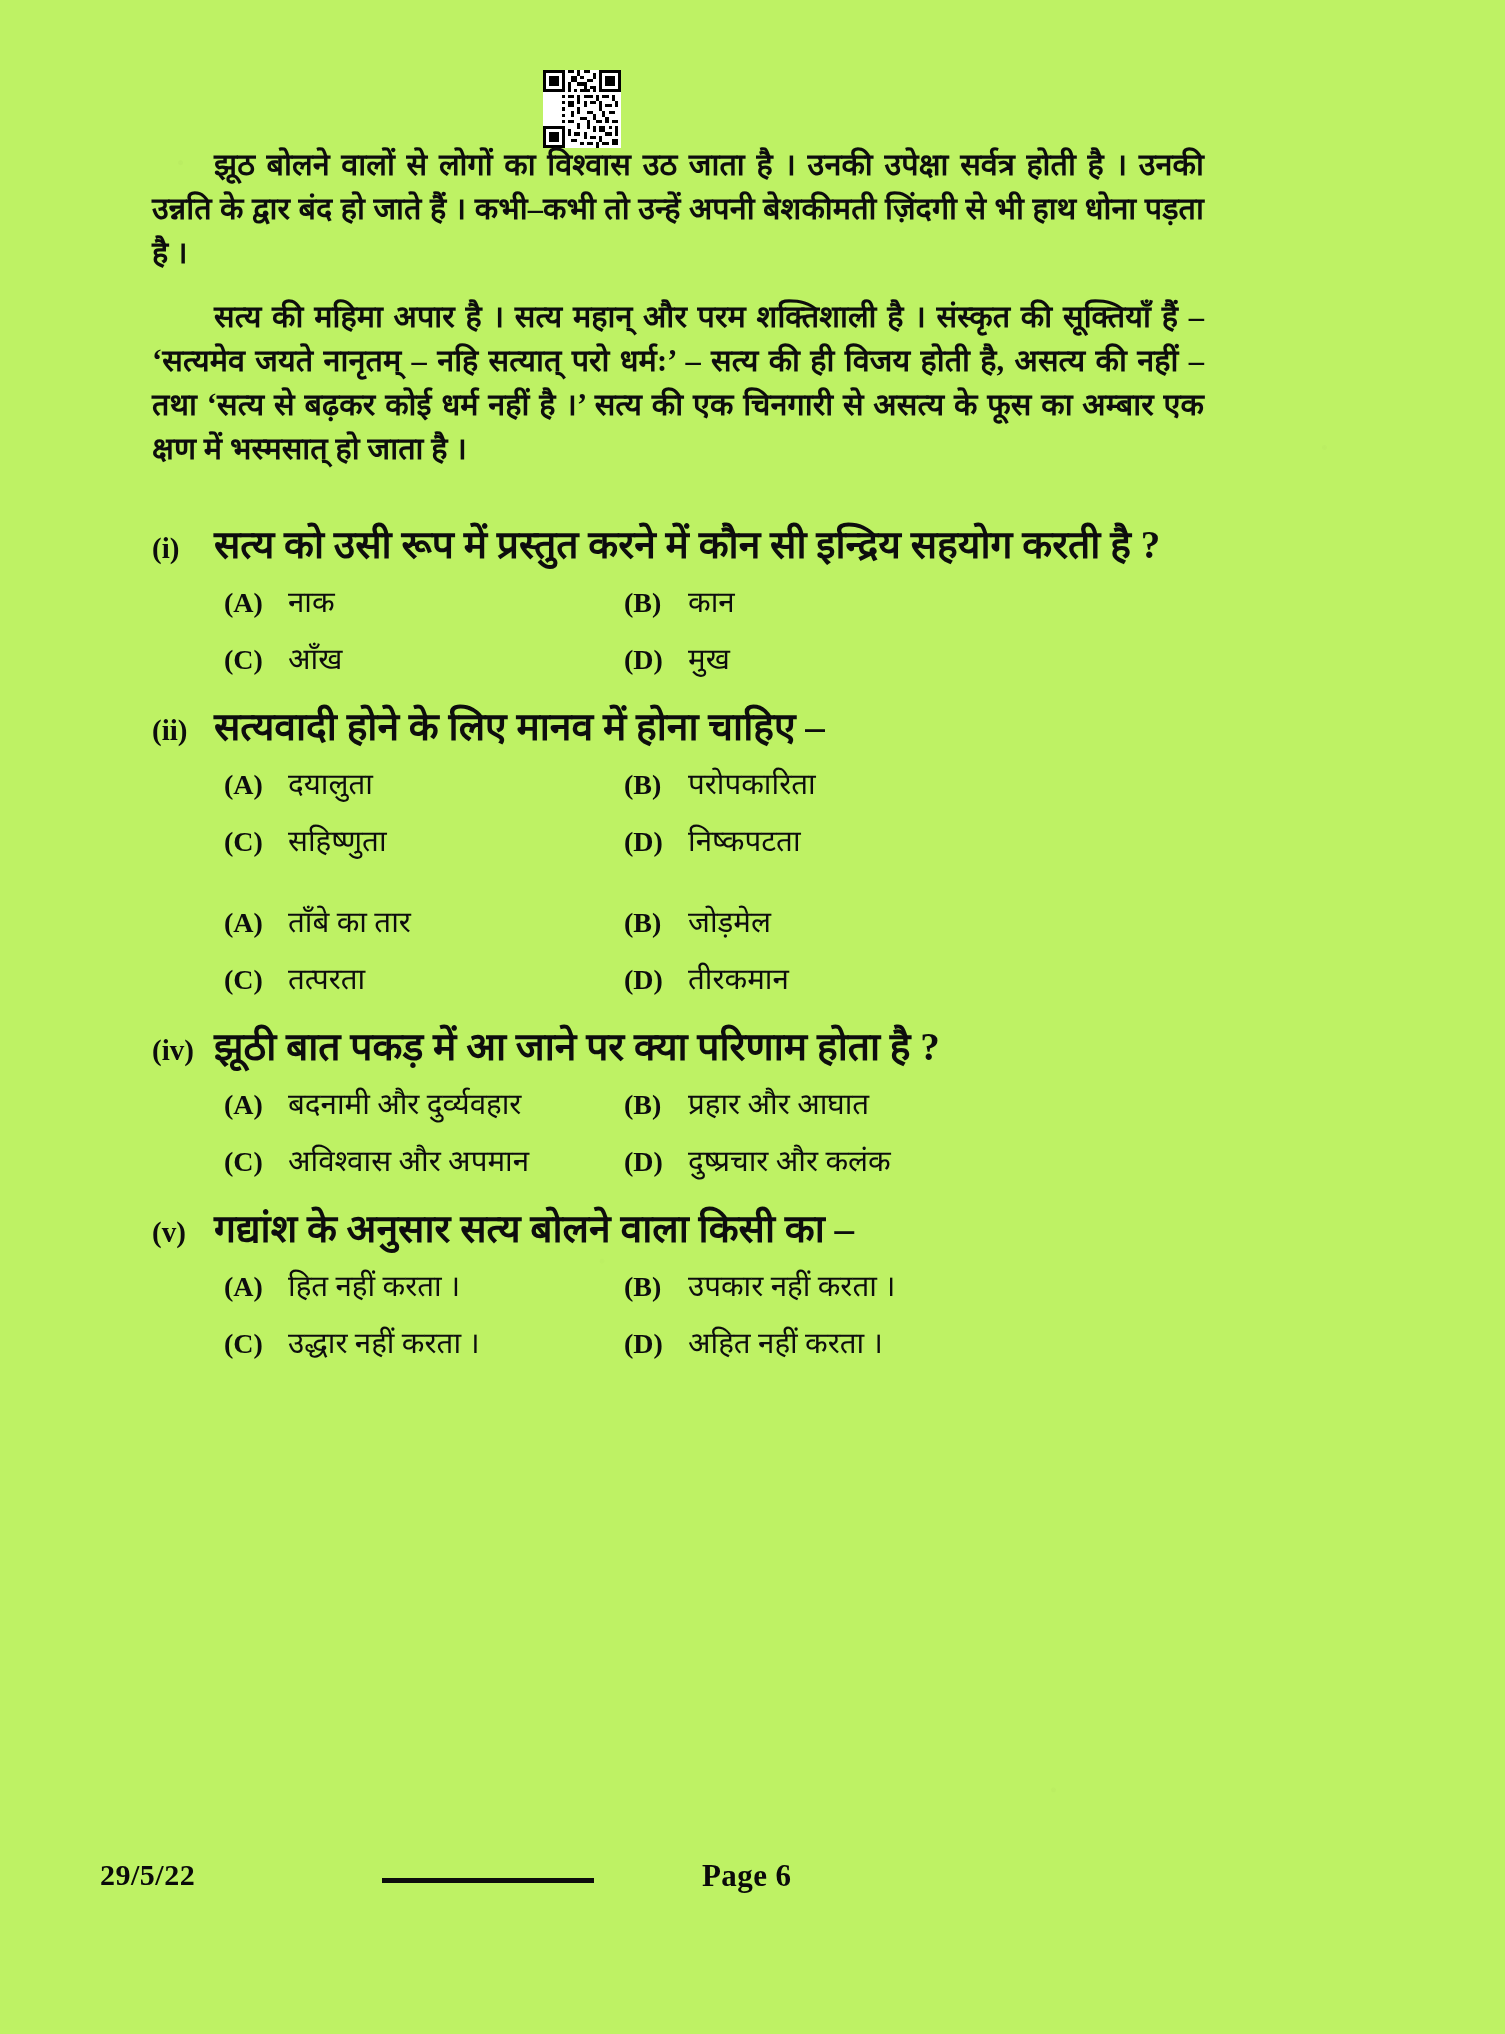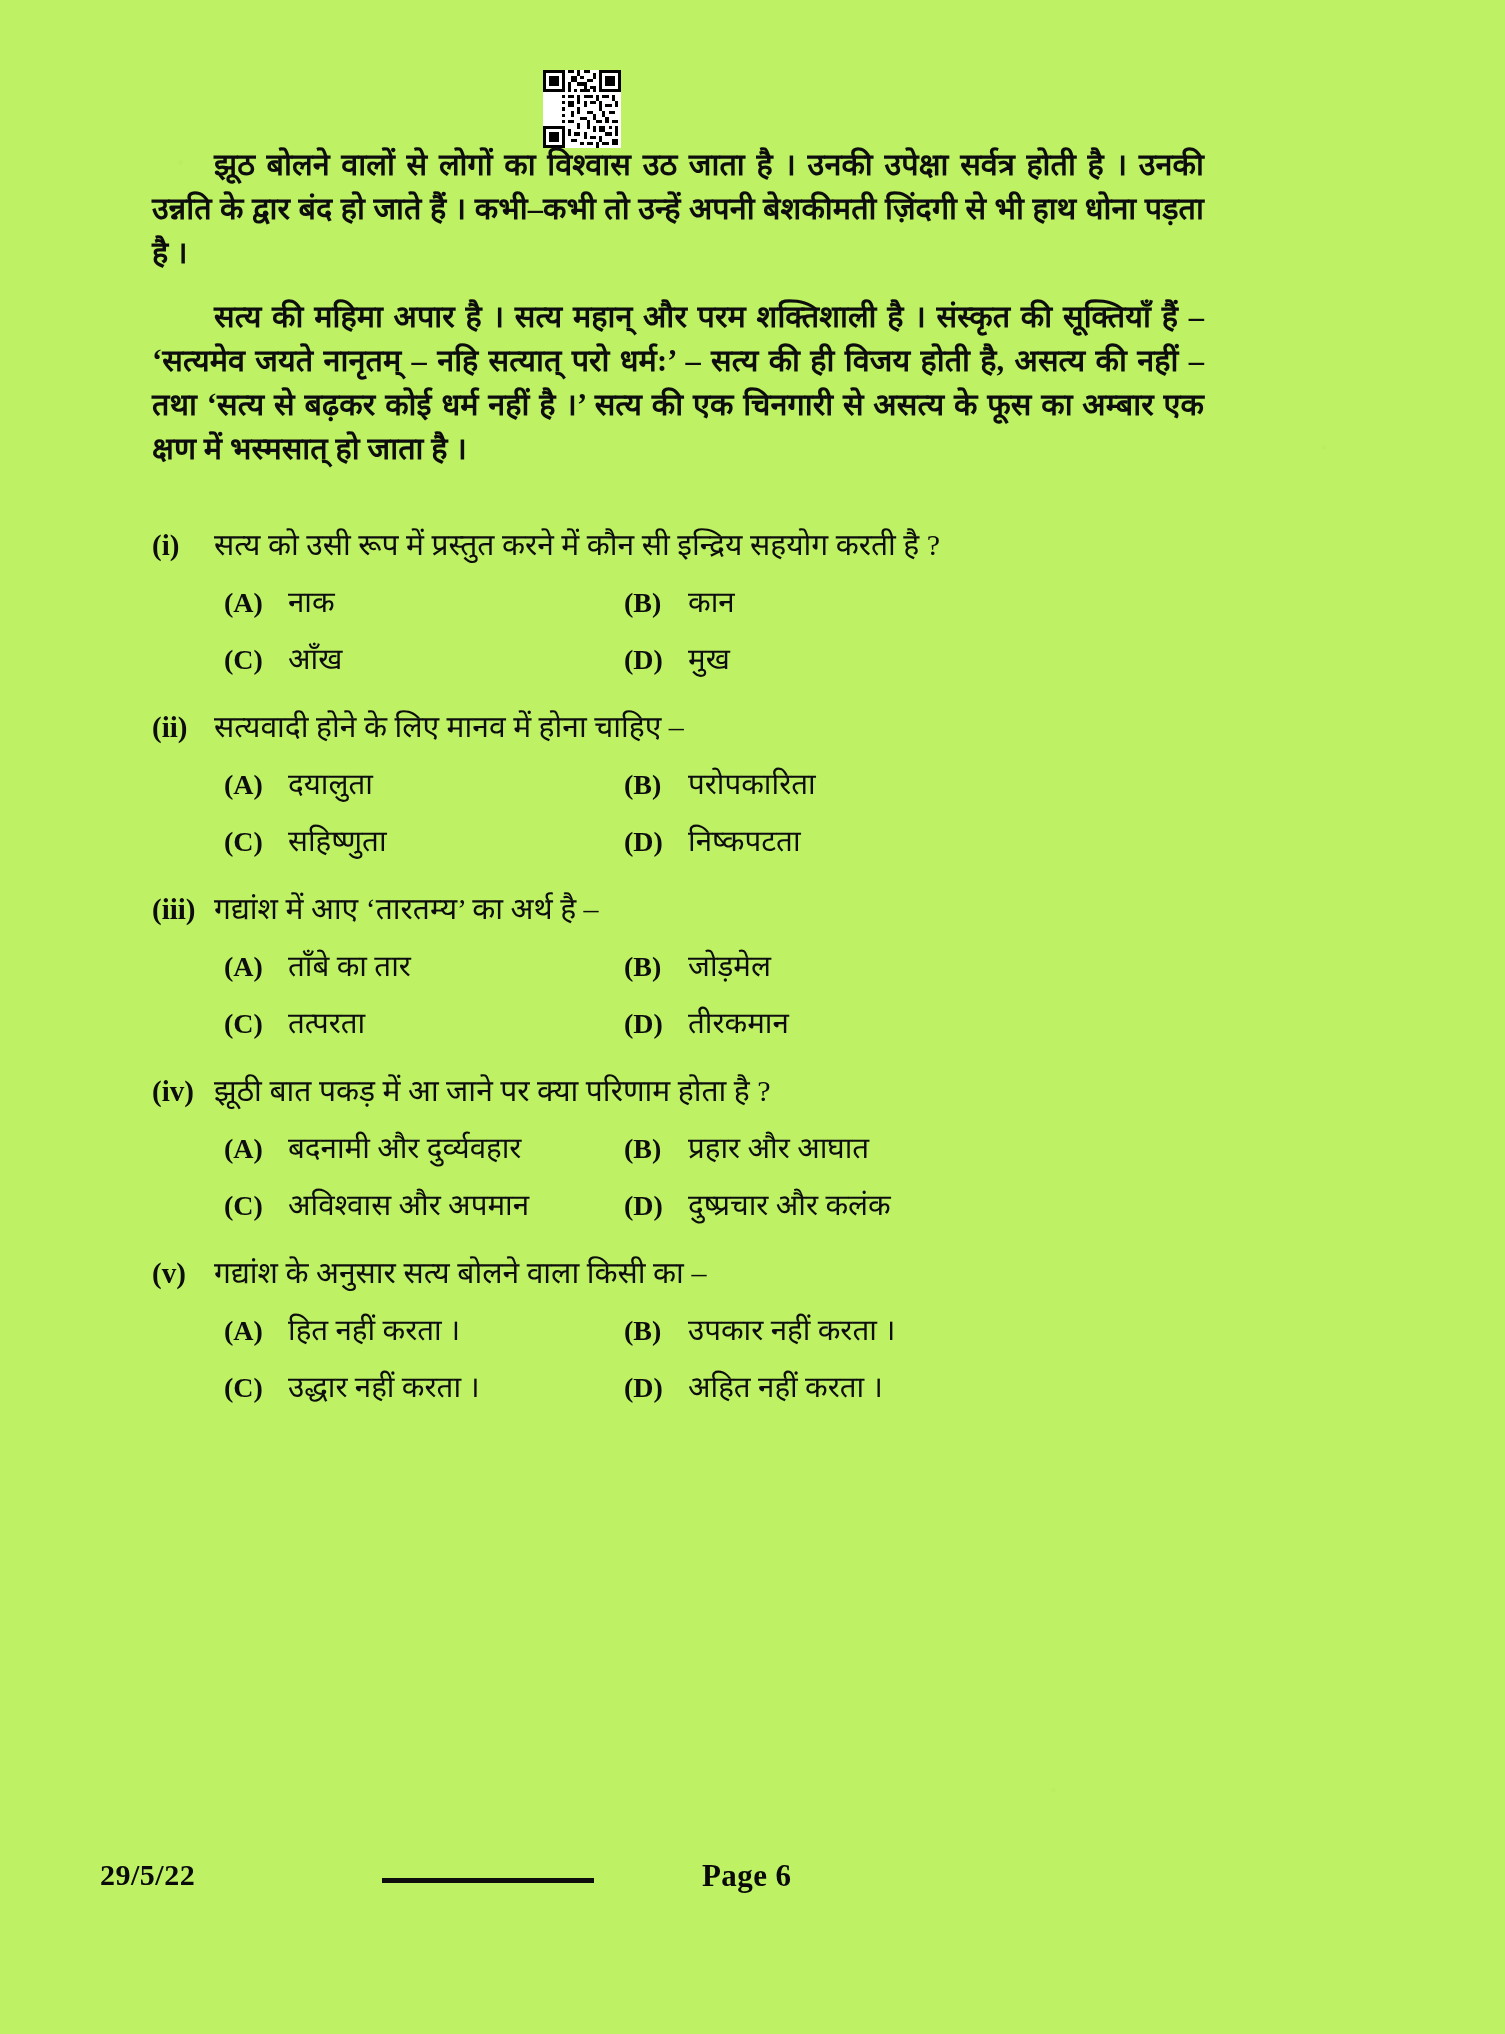--- a/index.html
+++ b/index.html
@@ -80,23 +80,23 @@
   }
   .q-num {
     width: 62px;
     flex: 0 0 62px;
     font-size: 29px;
     font-weight: 600;
     color: #0d0d0d;
     font-family: "Liberation Serif", "DejaVu Serif", serif;
   }
   .q-text {
-    font-size: 30px;
+    font-size: 39px;
     line-height: 44px;
-    font-weight: 400;
+    font-weight: 700;
     color: #0d0d0d;
   }
 
   .opt-grid {
     display: grid;
     grid-template-columns: 400px 1fr;
     row-gap: 14px;
     margin-left: 66px;
     margin-top: 14px;
     margin-bottom: 10px;
@@ -316,24 +316,20 @@
         <div class="opt">
           <span class="opt-key">(D)</span>
           <span class="opt-val">निष्कपटता</span>
         </div>
       </div>
     </div>
 
     <div class="spacer-sm"></div>
 
     <div class="q-block" data-q="iii">
-      <div class="q-row">
-        <span class="q-num">(iii)</span>
-        <span class="q-text">गद्यांश में आए ‘तारतम्य’ का अर्थ है –</span>
-      </div>
       <div class="opt-grid">
         <div class="opt">
           <span class="opt-key">(A)</span>
           <span class="opt-val">ताँबे का तार</span>
         </div>
         <div class="opt">
           <span class="opt-key">(B)</span>
           <span class="opt-val">जोड़मेल</span>
         </div>
         <div class="opt">

